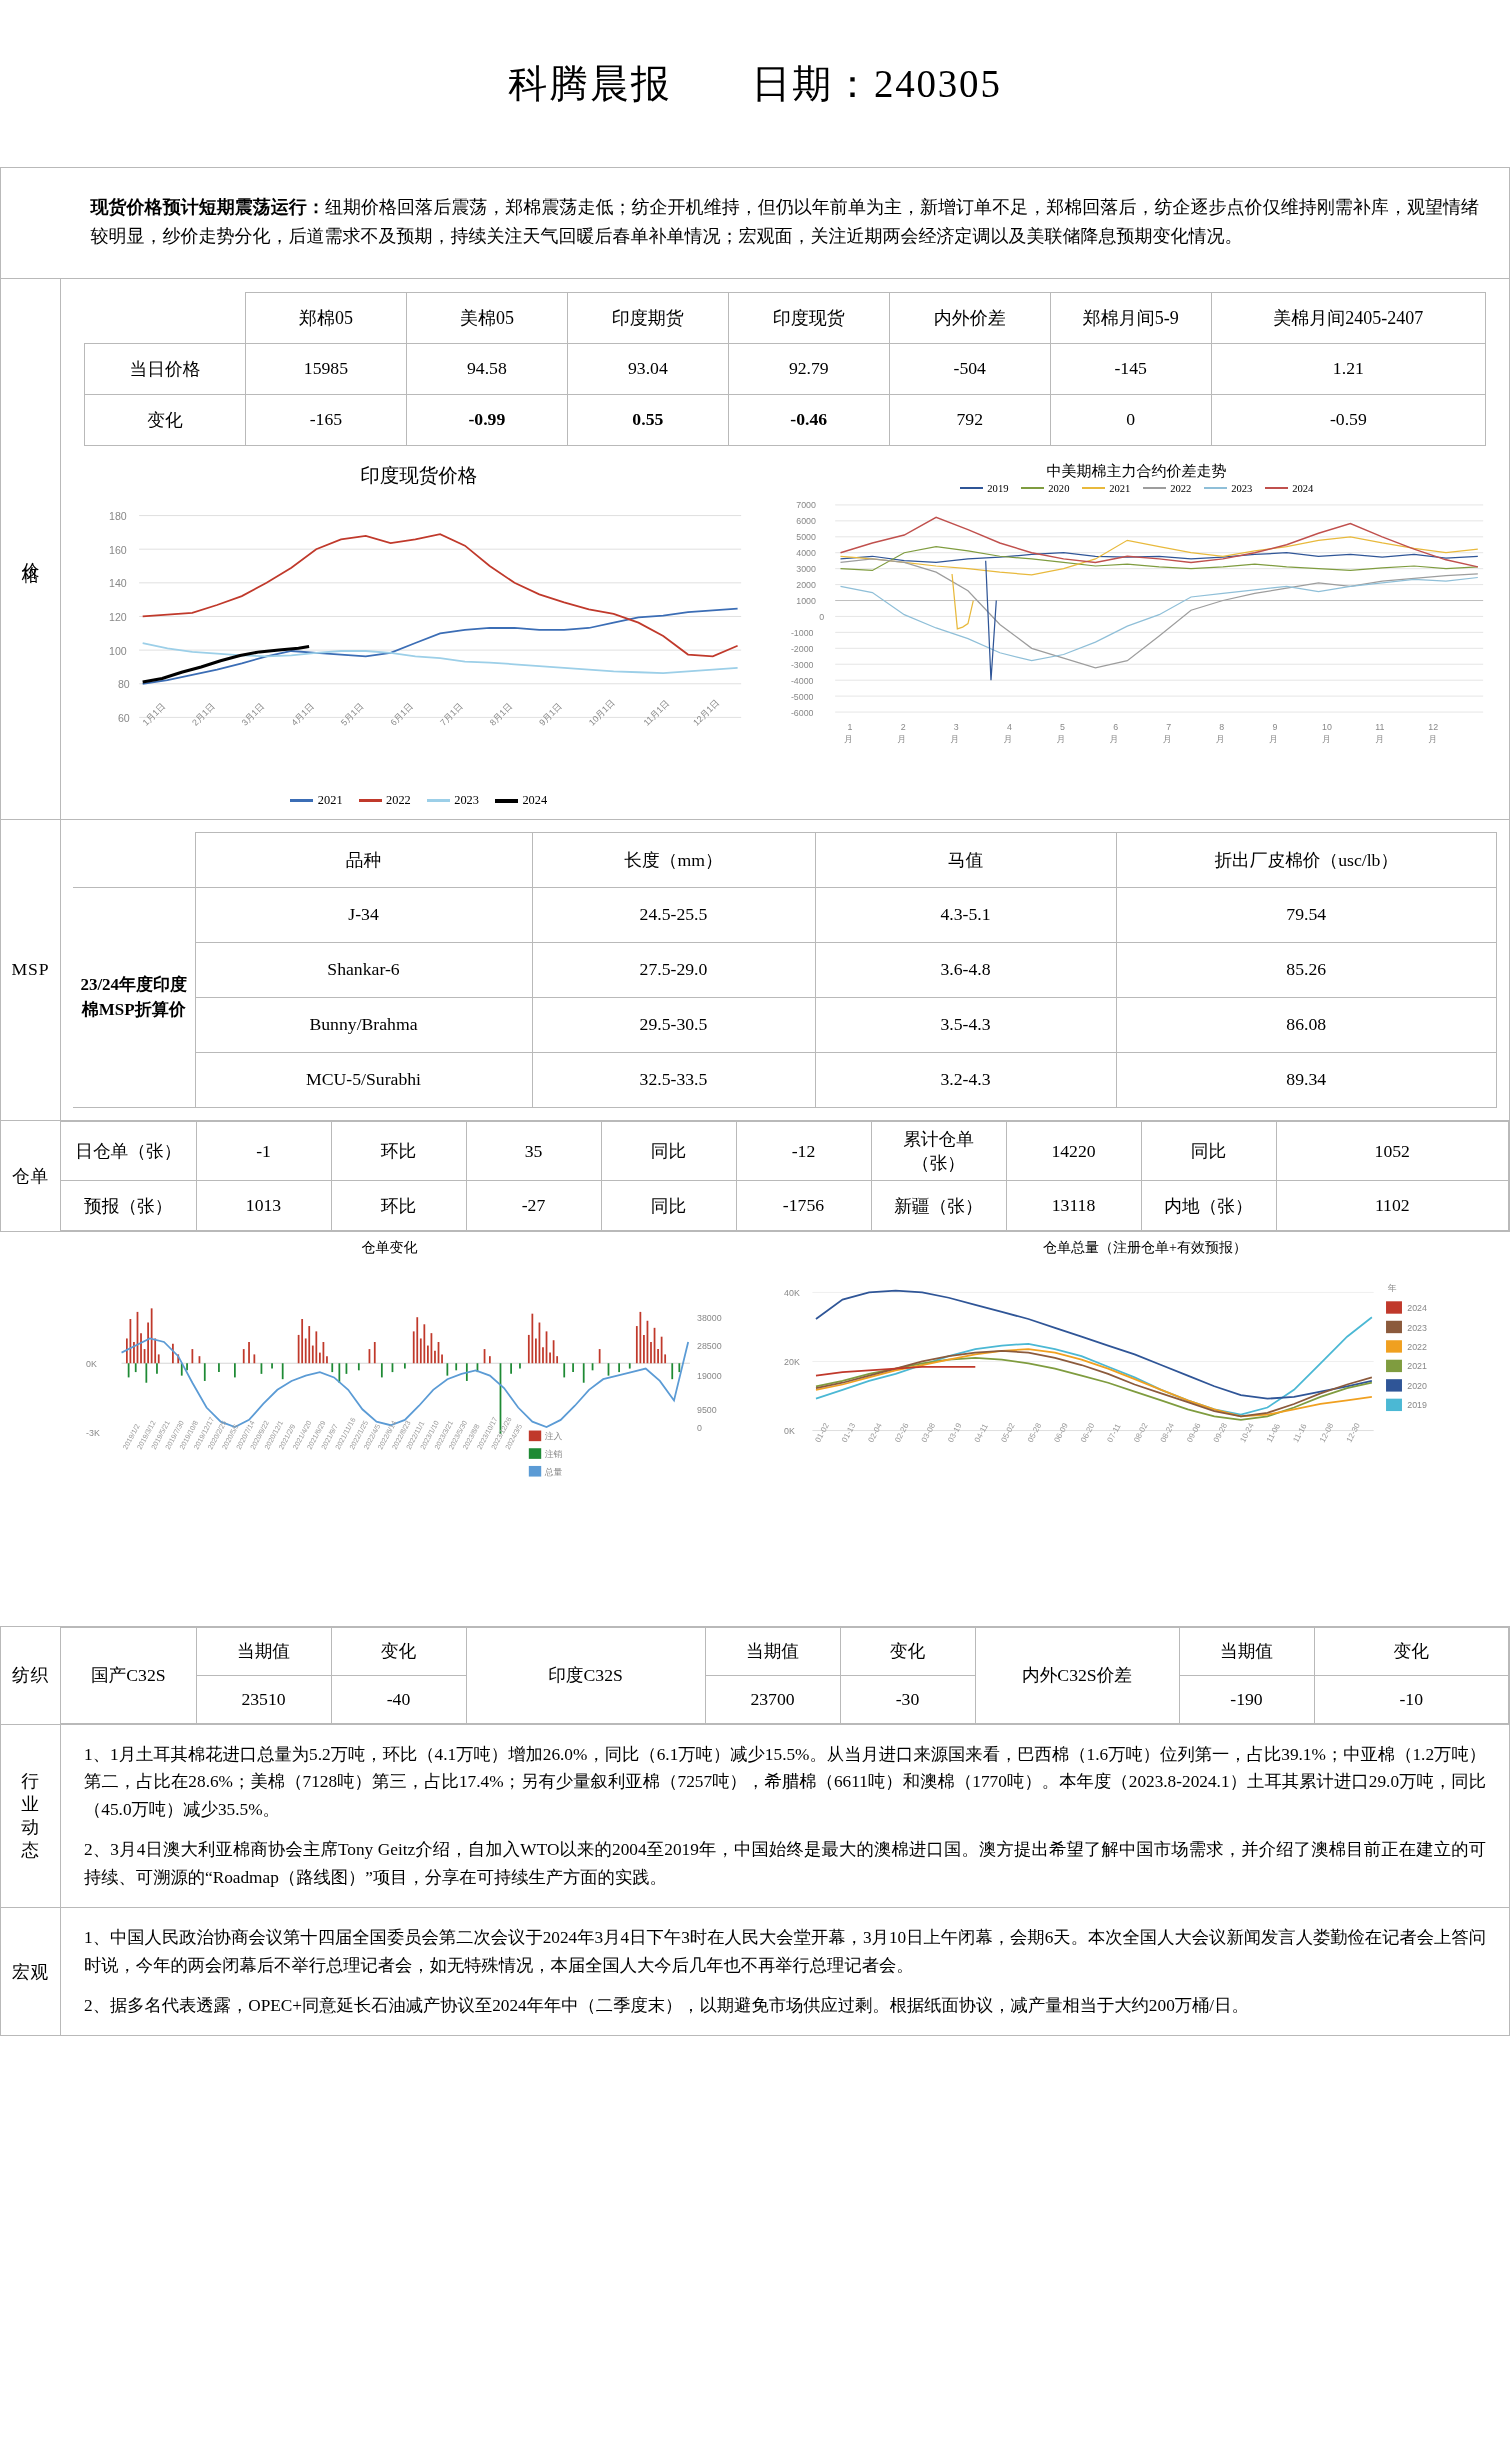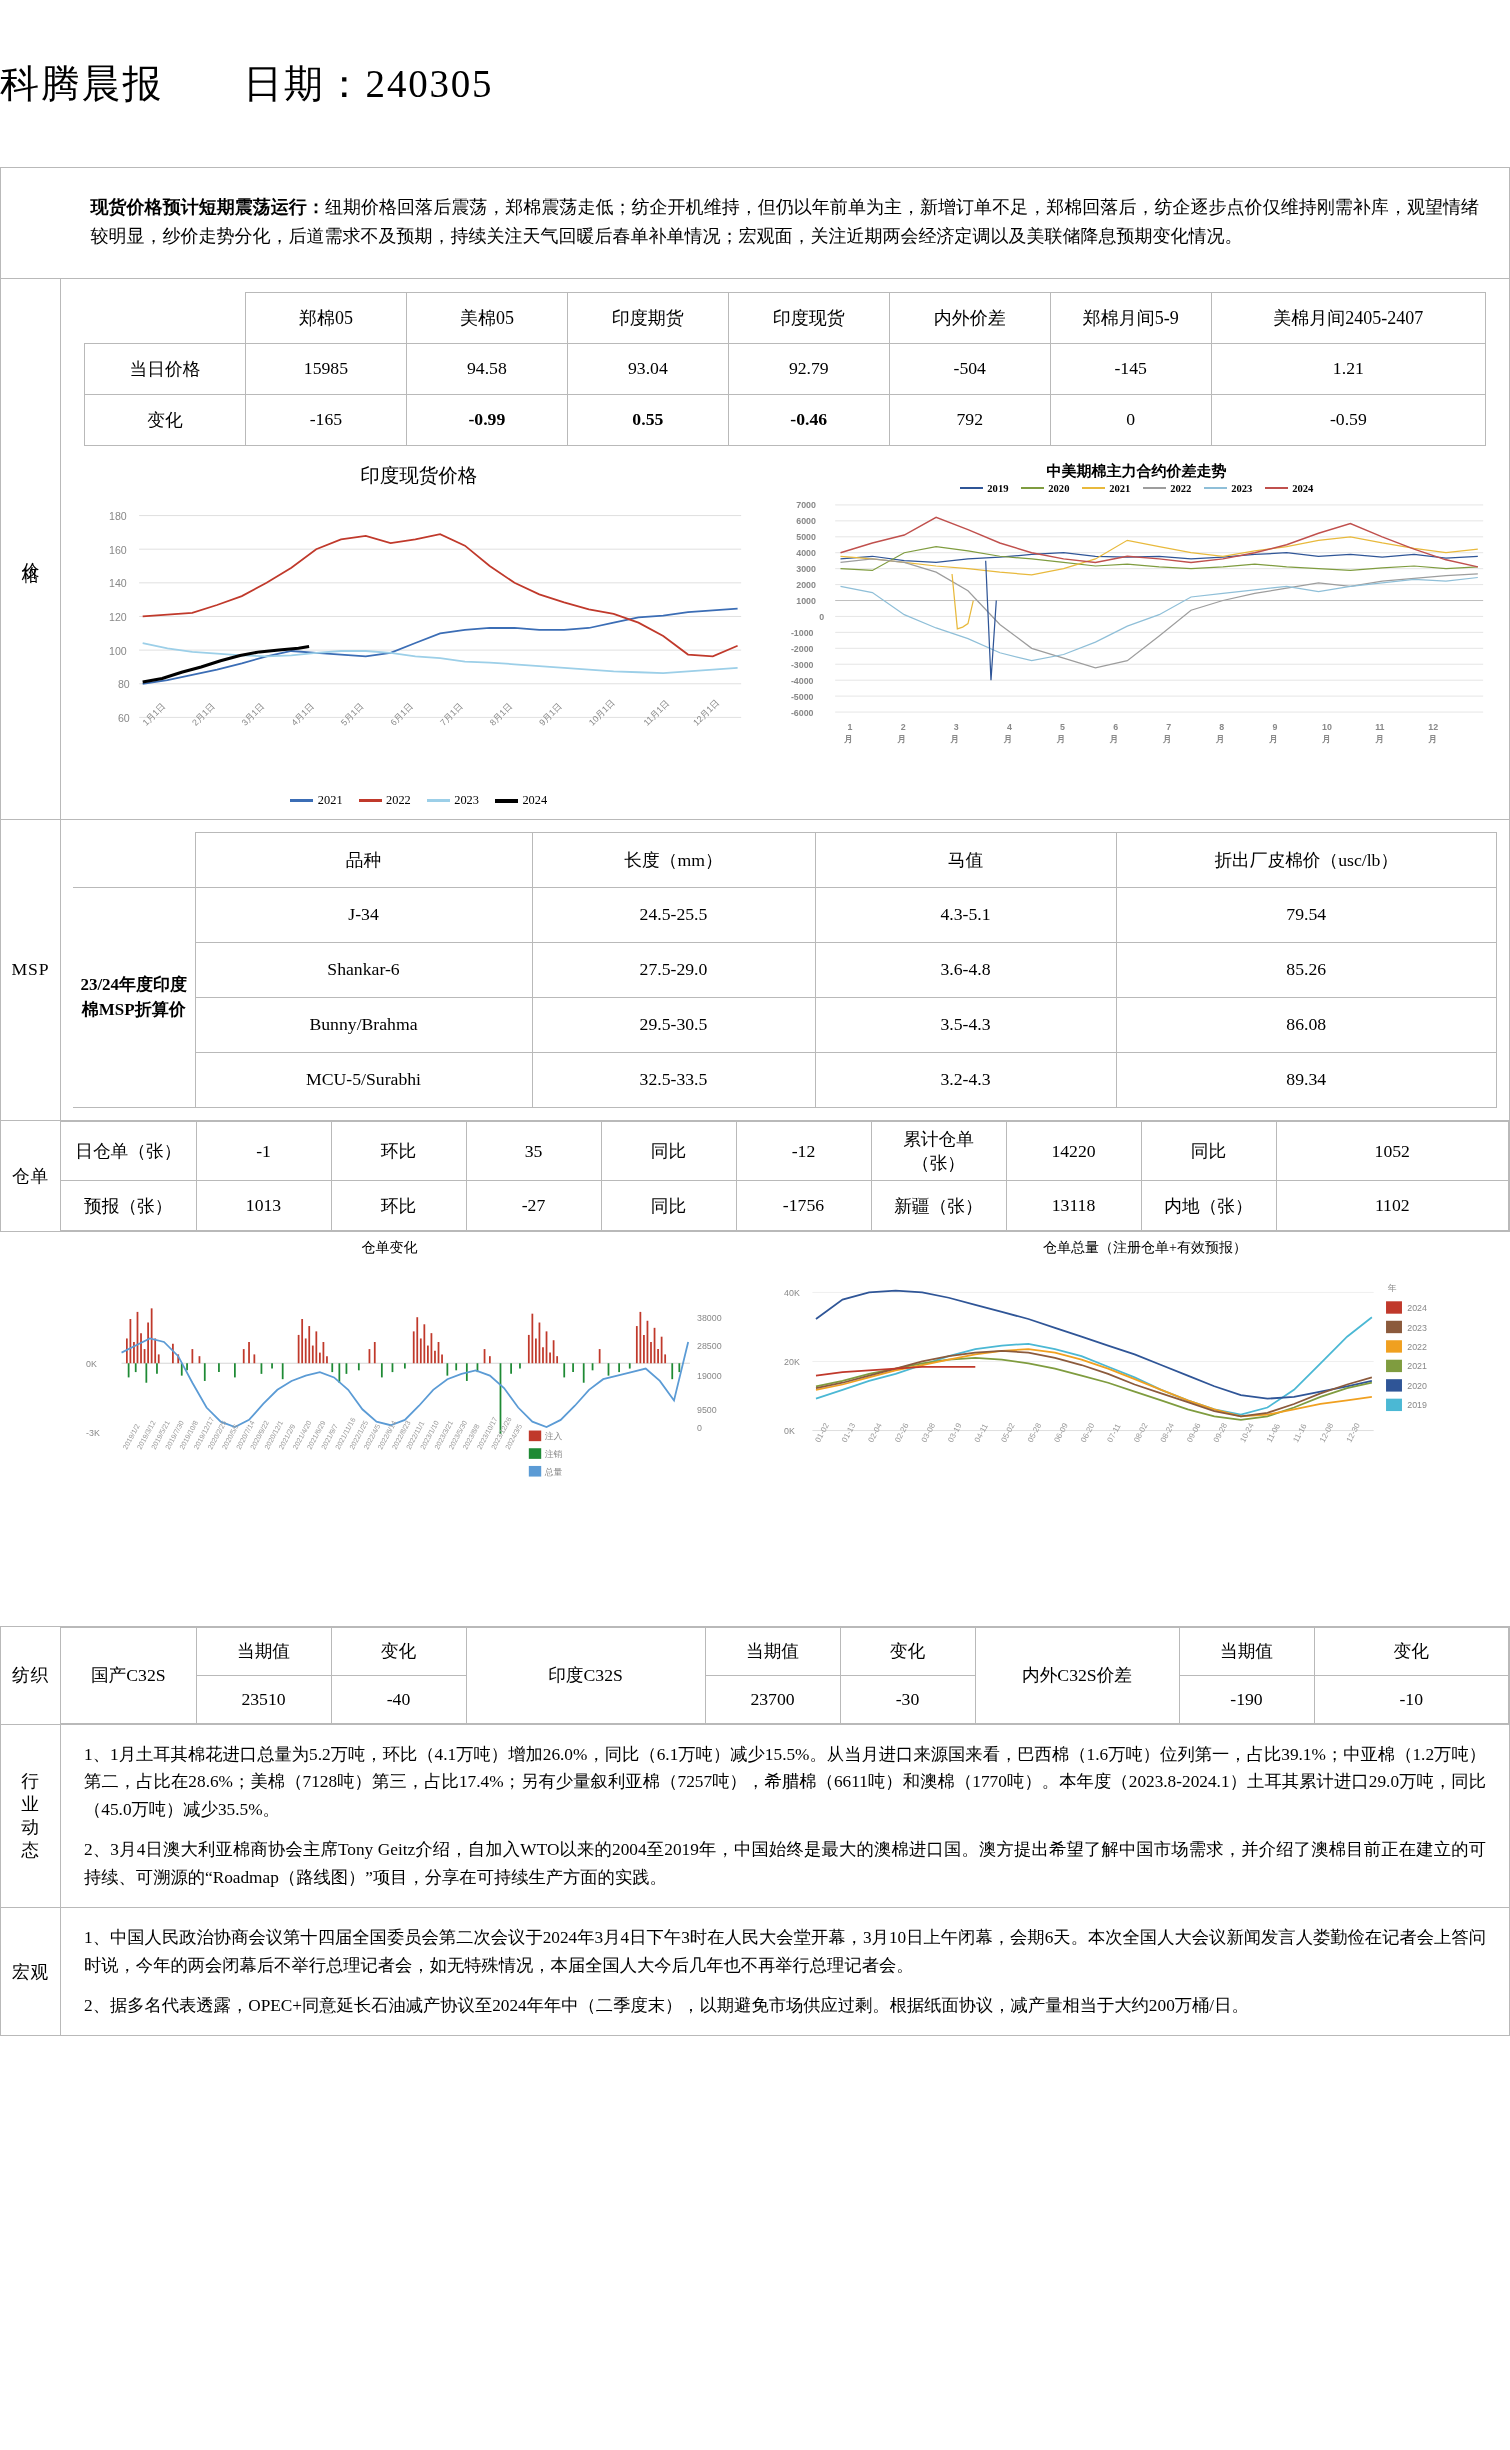--- a/index.html
+++ b/index.html
@@ -11,20 +11,21 @@
     color:#000;
     -webkit-font-smoothing:none;
   }
   .page { width:1510px; padding:0; }
 
   
   .title-bar {
     height:167px;
     display:flex;
     align-items:center;
+    justify-content:center;
     gap:80px;
     font-size:39px;
     letter-spacing:1.8px;
   }
   .title-main { font-weight:400; }
   .title-date { font-weight:400; }
 
   
   table.grid { border-collapse:collapse; width:1510px; table-layout:fixed; }
   table.grid td, table.grid th {
@@ -227,21 +228,21 @@
                     <i class="sw" style="background:#9ccfe8"></i>
                     <span>2023</span>
                   </span>
               <span class="k">
                     <i class="sw" style="background:#000;height:3.5px"></i>
                     <span>2024</span>
                   </span>
             </div>
           </div>
 
-          <div class="chart-box" style="width:740px;padding:7px 10.6px 10.6px 5.3px;font-weight:bold;">
+          <div class="chart-box" style="width:740px;padding:7px 10.6px 10.6px 5.3px;">
             <div class="chart-title small">中美期棉主力合约价差走势</div>
             <div class="legend" style="font-size:10.6px;gap:12.4px;margin-top:1.8px;">
               <span class="k">
                     <i class="sw" style="background:#2f5597"></i>
                     <span>2019</span>
                   </span>
               <span class="k">
                     <i class="sw" style="background:#7f9c3f"></i>
                     <span>2020</span>
                   </span>

